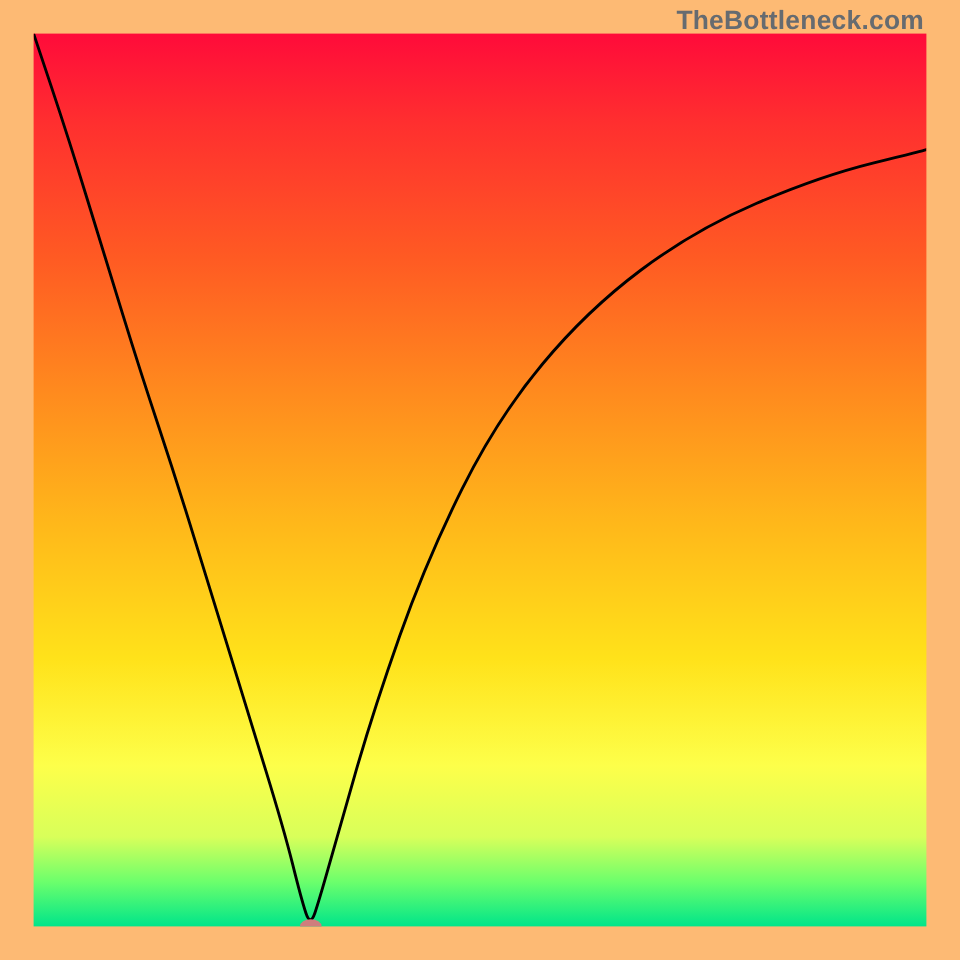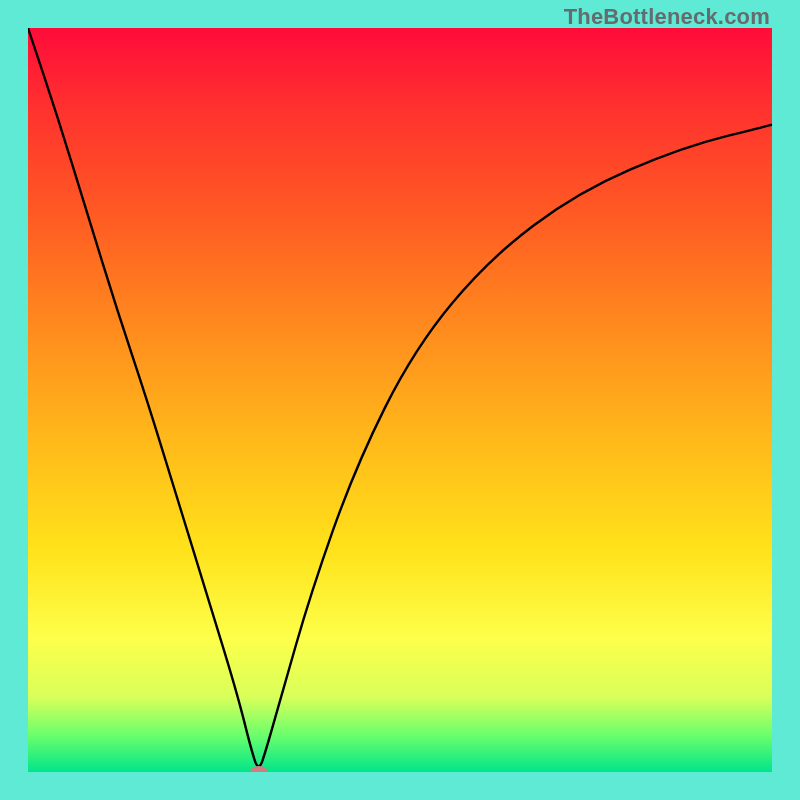--- a/index.html
+++ b/index.html
@@ -10,21 +10,21 @@
     overflow: hidden;
     background: #000;
     font-family: Arial, Helvetica, sans-serif;
   }
   .frame {
     position: absolute;
     top: 0;
     left: 0;
     width: 800px;
     height: 800px;
-    background: #5eead4;
+    background: #fdba74;
   }
   .plot {
     position: absolute;
     top: 28px;
     left: 28px;
     width: 744px;
     height: 744px;
     
     background: linear-gradient(
       to bottom,

